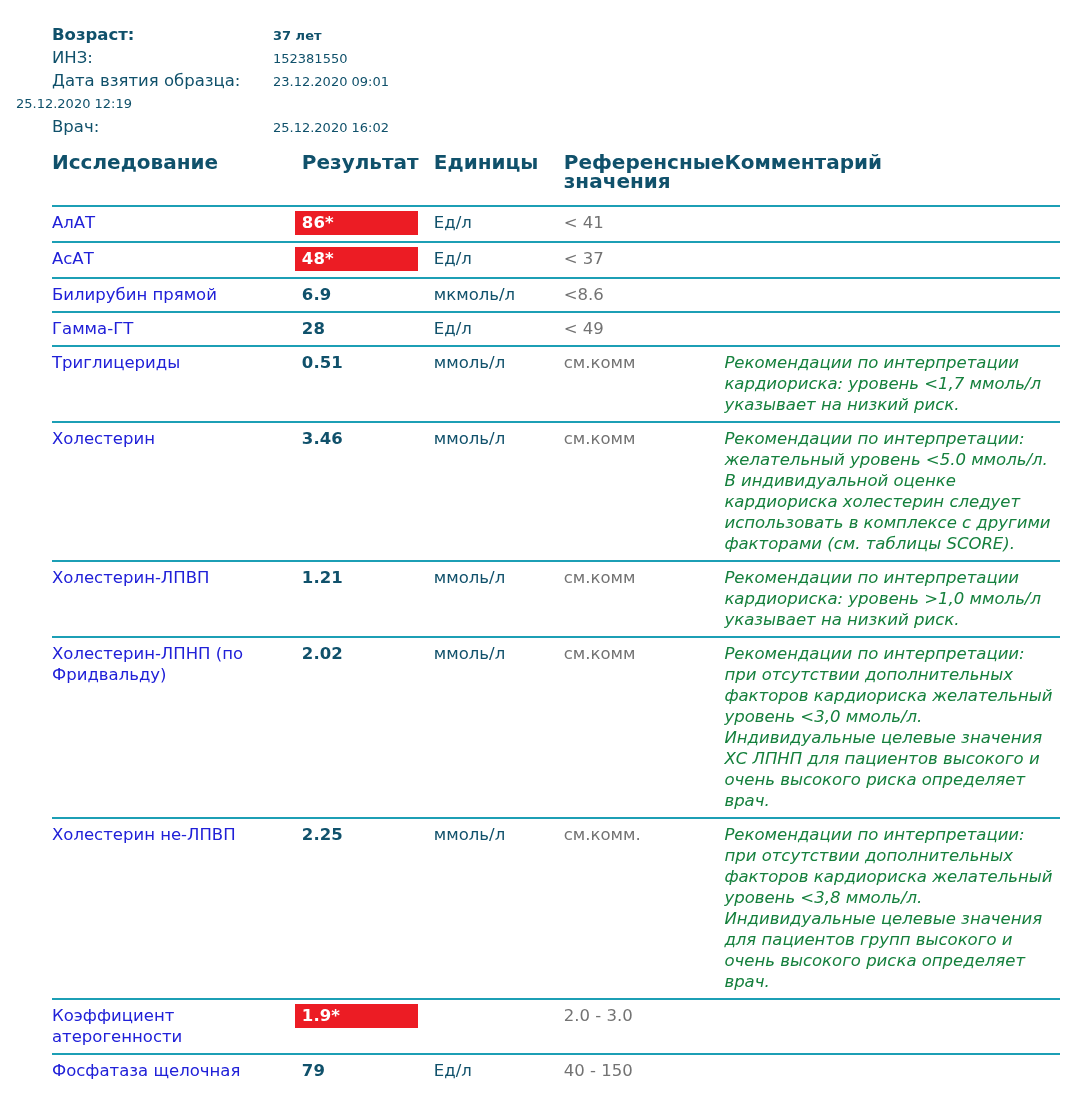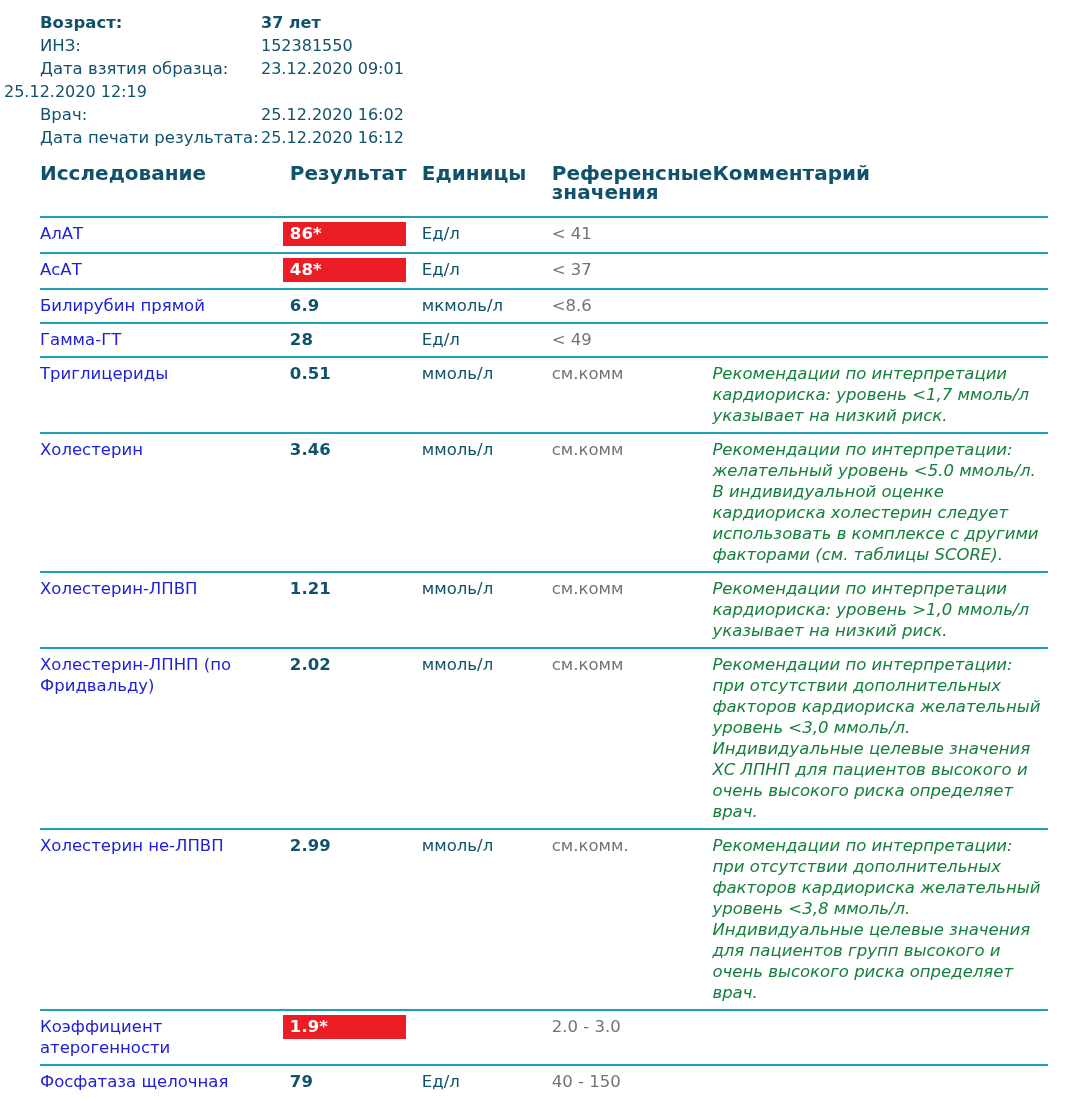--- a/index.html
+++ b/index.html
@@ -15,21 +15,21 @@
     color: #10516b;
     -webkit-font-smoothing: antialiased;
     overflow: hidden;
   }
 
   .page {
     position: relative;
     width: 1080px;
     height: 1101px;
     box-sizing: border-box;
-    padding: 4px;
+    padding: 16px;
   }
 
   
   .info-block {
     padding: 7px 0 0 0;
     margin: 0 0 0 0;
   }
   .info-row {
     display: flex;
     align-items: baseline;
@@ -38,21 +38,21 @@
   }
   .info-label {
     width: 257px;
     padding-left: 36px;
     box-sizing: border-box;
     font-size: 16.5px;
     color: #10516b;
     white-space: nowrap;
   }
   .info-value {
-    font-size: 16px;
+    font-size: 13px;
     color: #10516b;
     white-space: nowrap;
   }
   .info-row.bold .info-label,
   .info-row.bold .info-value {
     font-weight: bold;
   }
 
   
   .table {
@@ -128,24 +128,20 @@
       <div class="info-row">
         <div class="info-label">Дата взятия образца:</div>
         <div class="info-value">23.12.2020 09:01</div>
       </div>
       <div class="info-row">
         <div class="info-value">25.12.2020 12:19</div>
       </div>
       <div class="info-row">
         <div class="info-label">Врач:</div>
         <div class="info-value">25.12.2020 16:02</div>
-      </div>
-      <div class="info-row">
-        <div class="info-label">Дата печати результата:</div>
-        <div class="info-value">25.12.2020 16:12</div>
       </div>
     </div>
 
   <table class="table">
     <tbody>
       <tr class="thead-row">
         <td class="col-name">Исследование</td>
         <td class="col-result">Результат</td>
         <td class="col-units">Единицы</td>
         <td class="col-ref">Референсные значения</td>
@@ -206,21 +202,21 @@
         </tr>
         <tr class="row">
           <td class="col-name"><span class="name">Холестерин-ЛПНП (по Фридвальду)</span></td>
           <td class="col-result"><span class="result">2.02</span></td>
           <td class="col-units"><span class="units">ммоль/л</span></td>
           <td class="col-ref"><span class="ref">см.комм</span></td>
           <td class="col-comment"><span class="comment">Рекомендации по интерпретации: при отсутствии дополнительных факторов кардиориска желательный уровень &lt;3,0 ммоль/л. Индивидуальные целевые значения ХС ЛПНП для пациентов высокого и очень высокого риска определяет врач.</span></td>
         </tr>
         <tr class="row">
           <td class="col-name"><span class="name">Холестерин не-ЛПВП</span></td>
-          <td class="col-result"><span class="result">2.99</span></td>
+          <td class="col-result"><span class="result">2.25</span></td>
           <td class="col-units"><span class="units">ммоль/л</span></td>
           <td class="col-ref"><span class="ref">см.комм.</span></td>
           <td class="col-comment"><span class="comment">Рекомендации по интерпретации: при отсутствии дополнительных факторов кардиориска желательный уровень &lt;3,8 ммоль/л. Индивидуальные целевые значения для пациентов групп высокого и очень высокого риска определяет врач.</span></td>
         </tr>
         <tr class="row">
           <td class="col-name"><span class="name">Коэффициент атерогенности</span></td>
           <td class="col-result">
             <span class="result flagged">1.9*</span>
           </td>
           <td class="col-units"><span class="units"></span></td>

